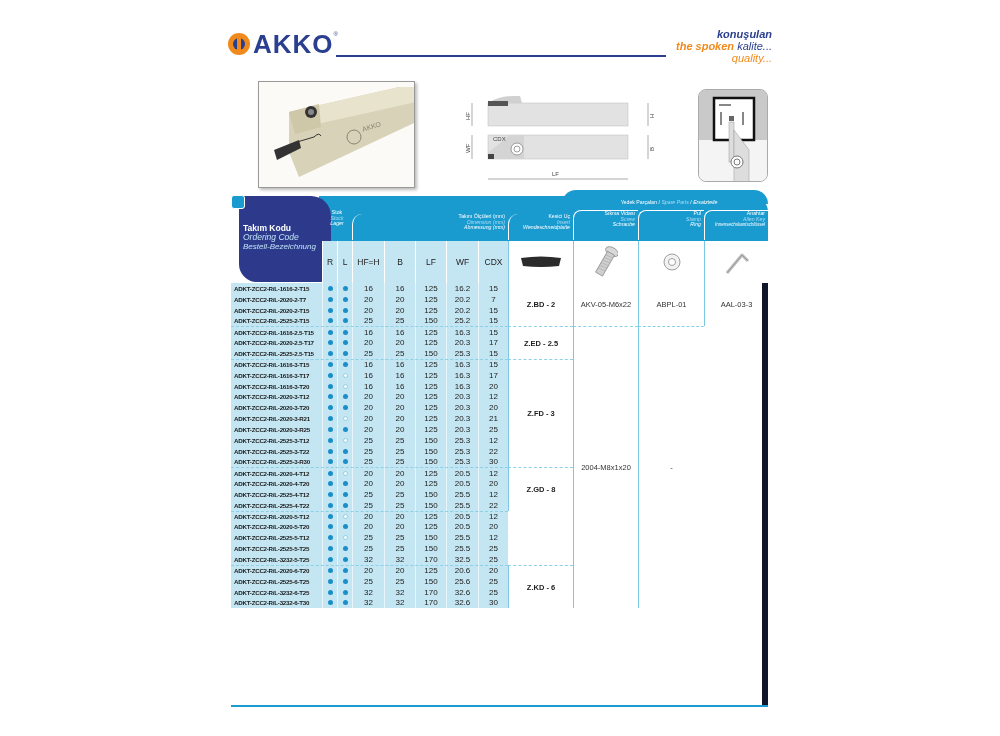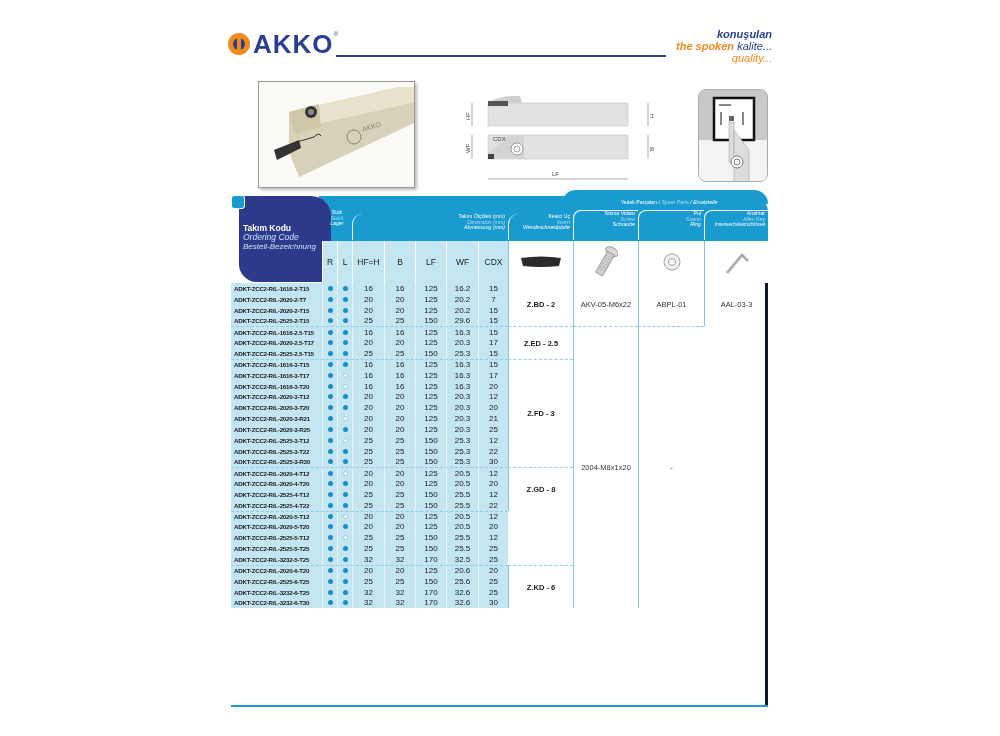--- a/index.html
+++ b/index.html
@@ -46,21 +46,21 @@
   .rows { position: absolute; left: 0; top: 87px; width: 277px; }
   .row { display: flex; height: 10.85px; background: #c4e6f2; font-size: 8px; align-items: center; }
   .row.sep { border-top: 1px dashed #8ccfe6; }
   .c { text-align: center; height: 100%; display: flex; align-items: center; justify-content: center; border-left: 1px solid #e8f6fb; }
   .c-code { width: 91px; justify-content: flex-start; padding-left: 3px; font-family: "Liberation Sans Narrow", "Liberation Sans", sans-serif; font-weight: bold; font-size: 6.2px; letter-spacing: -0.25px; color: #1a1a1a; border-left: none; white-space: nowrap; overflow: hidden; }
   .c-r, .c-l { width: 15px; }
   .c-hf { width: 32px; } .c-b { width: 31px; } .c-lf { width: 31px; } .c-wf { width: 32px; } .c-cdx { width: 30px; }
   .dot { width: 5px; height: 5px; border-radius: 50%; background: #1a8ec8; }
   .dot.empty { background: #fff; border: 0.8px solid #8fcde6; }
 
-  .right { position: absolute; left: 277px; top: 87px; width: 260px; height: 423px; background: #fff; border-right: 3px solid #0f172a; }
+  .right { position: absolute; left: 277px; top: 87px; width: 260px; height: 423px; background: #fff; border-right: 6px solid #0f172a; }
   .insert-cell { position: absolute; left: 0; width: 65px; display: flex; align-items: center; justify-content: center; font-size: 7.5px; font-weight: bold; color: #222; border-left: 1px solid #7cc8e4; }
   .insert-cell.sep { border-top: 1px dashed #8ccfe6; }
   .spare { position: absolute; display: flex; align-items: center; justify-content: center; font-size: 7.5px; color: #333; border-left: 1px solid #7cc8e4; }
   .spare.sep { border-top: 1px dashed #8ccfe6; }
   .bottom-line { position: absolute; left: 0; top: 509px; width: 537px; height: 2px; background: #1a9bd0; }
 </style>
 </head>
 <body>
 
 <div class="logo">
@@ -276,21 +276,21 @@
         <div class="c c-code">ADKT-ZCC2-R/L-2525-2-T15</div>
         <div class="c c-r">
           <span class="dot"></span>
         </div>
         <div class="c c-l">
           <span class="dot"></span>
         </div>
         <div class="c c-hf">25</div>
         <div class="c c-b">25</div>
         <div class="c c-lf">150</div>
-        <div class="c c-wf">29.6</div>
+        <div class="c c-wf">25.2</div>
         <div class="c c-cdx">15</div>
       </div>
       <div class="row sep">
         <div class="c c-code">ADKT-ZCC2-R/L-1616-2.5-T15</div>
         <div class="c c-r">
           <span class="dot"></span>
         </div>
         <div class="c c-l">
           <span class="dot"></span>
         </div>

